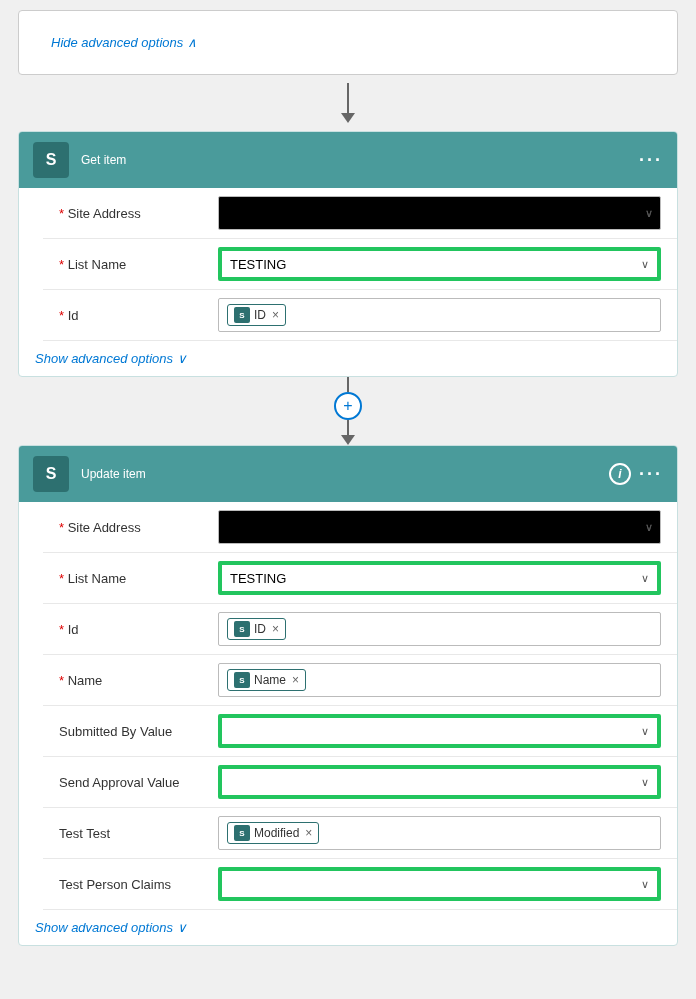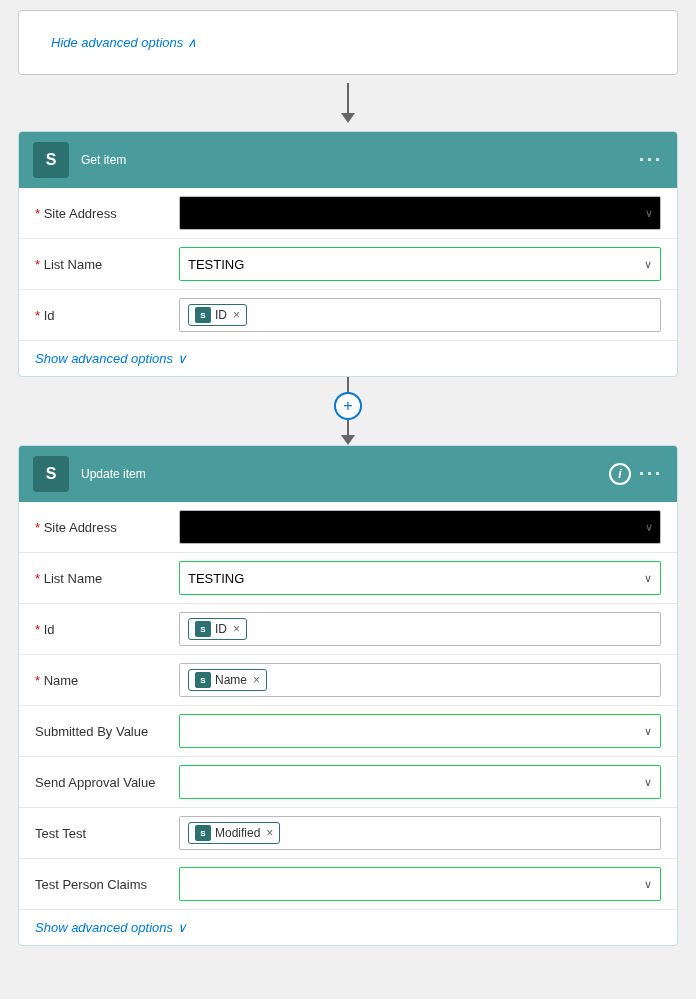--- a/index.html
+++ b/index.html
@@ -89,21 +89,22 @@
     
     .card-body {
       padding: 0;
     }
     .field-row {
       display: flex;
       align-items: center;
       padding: 8px 16px;
       border-bottom: 1px solid #e8e8e8;
       min-height: 44px;
-      gap: 4px;
+      gap: 19px;
+      margin-left: 24px;
     }
     .field-row:last-child {
       border-bottom: none;
     }
     .field-label {
       font-size: 13px;
       color: #333;
       width: 140px;
       flex-shrink: 0;
     }
@@ -113,21 +114,21 @@
     }
     .field-input {
       flex: 1;
       position: relative;
       display: flex;
       align-items: center;
     }
     .input-box {
       width: 100%;
       height: 34px;
-      border: 1px solid #22c55e;
+      border: 4px solid #22c55e;
       border-radius: 2px;
       padding: 4px 32px 4px 8px;
       font-size: 13px;
       display: flex;
       align-items: center;
       background: #fff;
       cursor: pointer;
       position: relative;
     }
     .input-box-black {

